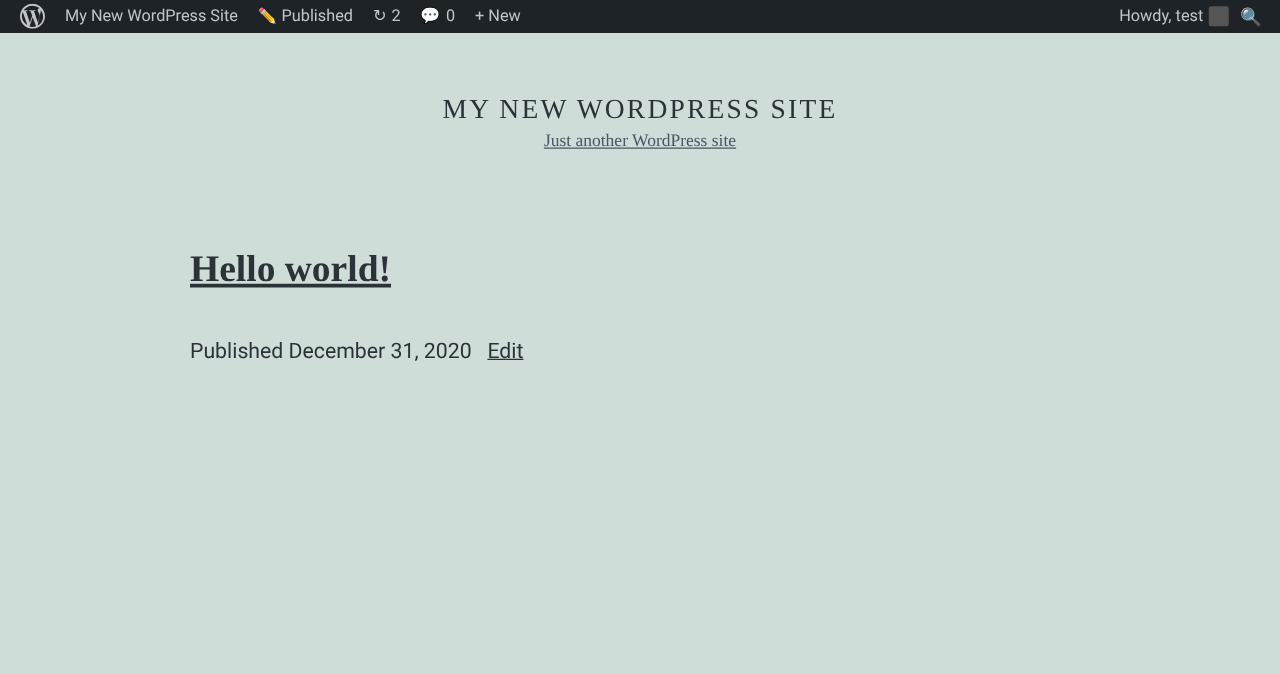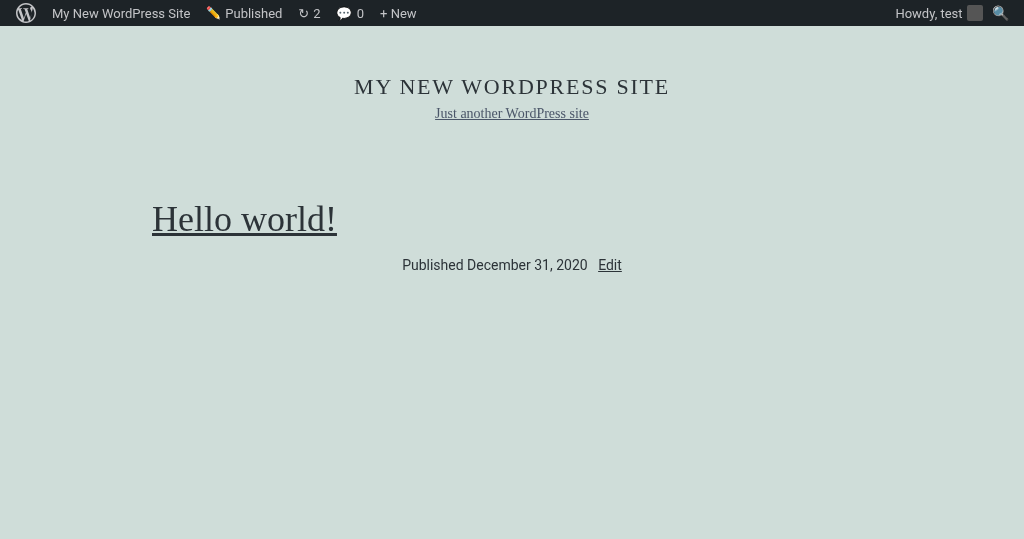--- a/index.html
+++ b/index.html
@@ -101,46 +101,45 @@
     }
 
     
     .main-content {
       max-width: 760px;
       margin: 0 auto;
       padding: 40px 20px 60px;
     }
 
     .post-title {
-      font-size: 36px;
-      font-weight: 400;
-      color: #2c3338;
-      margin-bottom: 12px;
+      font-size: 30px;
+      font-weight: 700;
+      color: #2c3338;
+      margin-bottom: 32px;
       line-height: 1.2;
       font-family: Georgia, "Times New Roman", serif;
     }
 
     .post-title a {
       color: #2c3338;
       text-decoration: underline;
       text-decoration-color: #2c3338;
     }
 
     .post-body {
       font-size: 17px;
       line-height: 1.7;
       color: #2c3338;
       margin-bottom: 40px;
     }
 
     .post-meta {
-      font-size: 14px;
+      font-size: 17px;
       color: #2c3338;
       line-height: 1.8;
-      text-align: center;
     }
 
     .post-meta a {
       color: #2c3338;
       text-decoration: underline;
     }
 
     .search-icon-btn {
       background: none;
       border: none;

